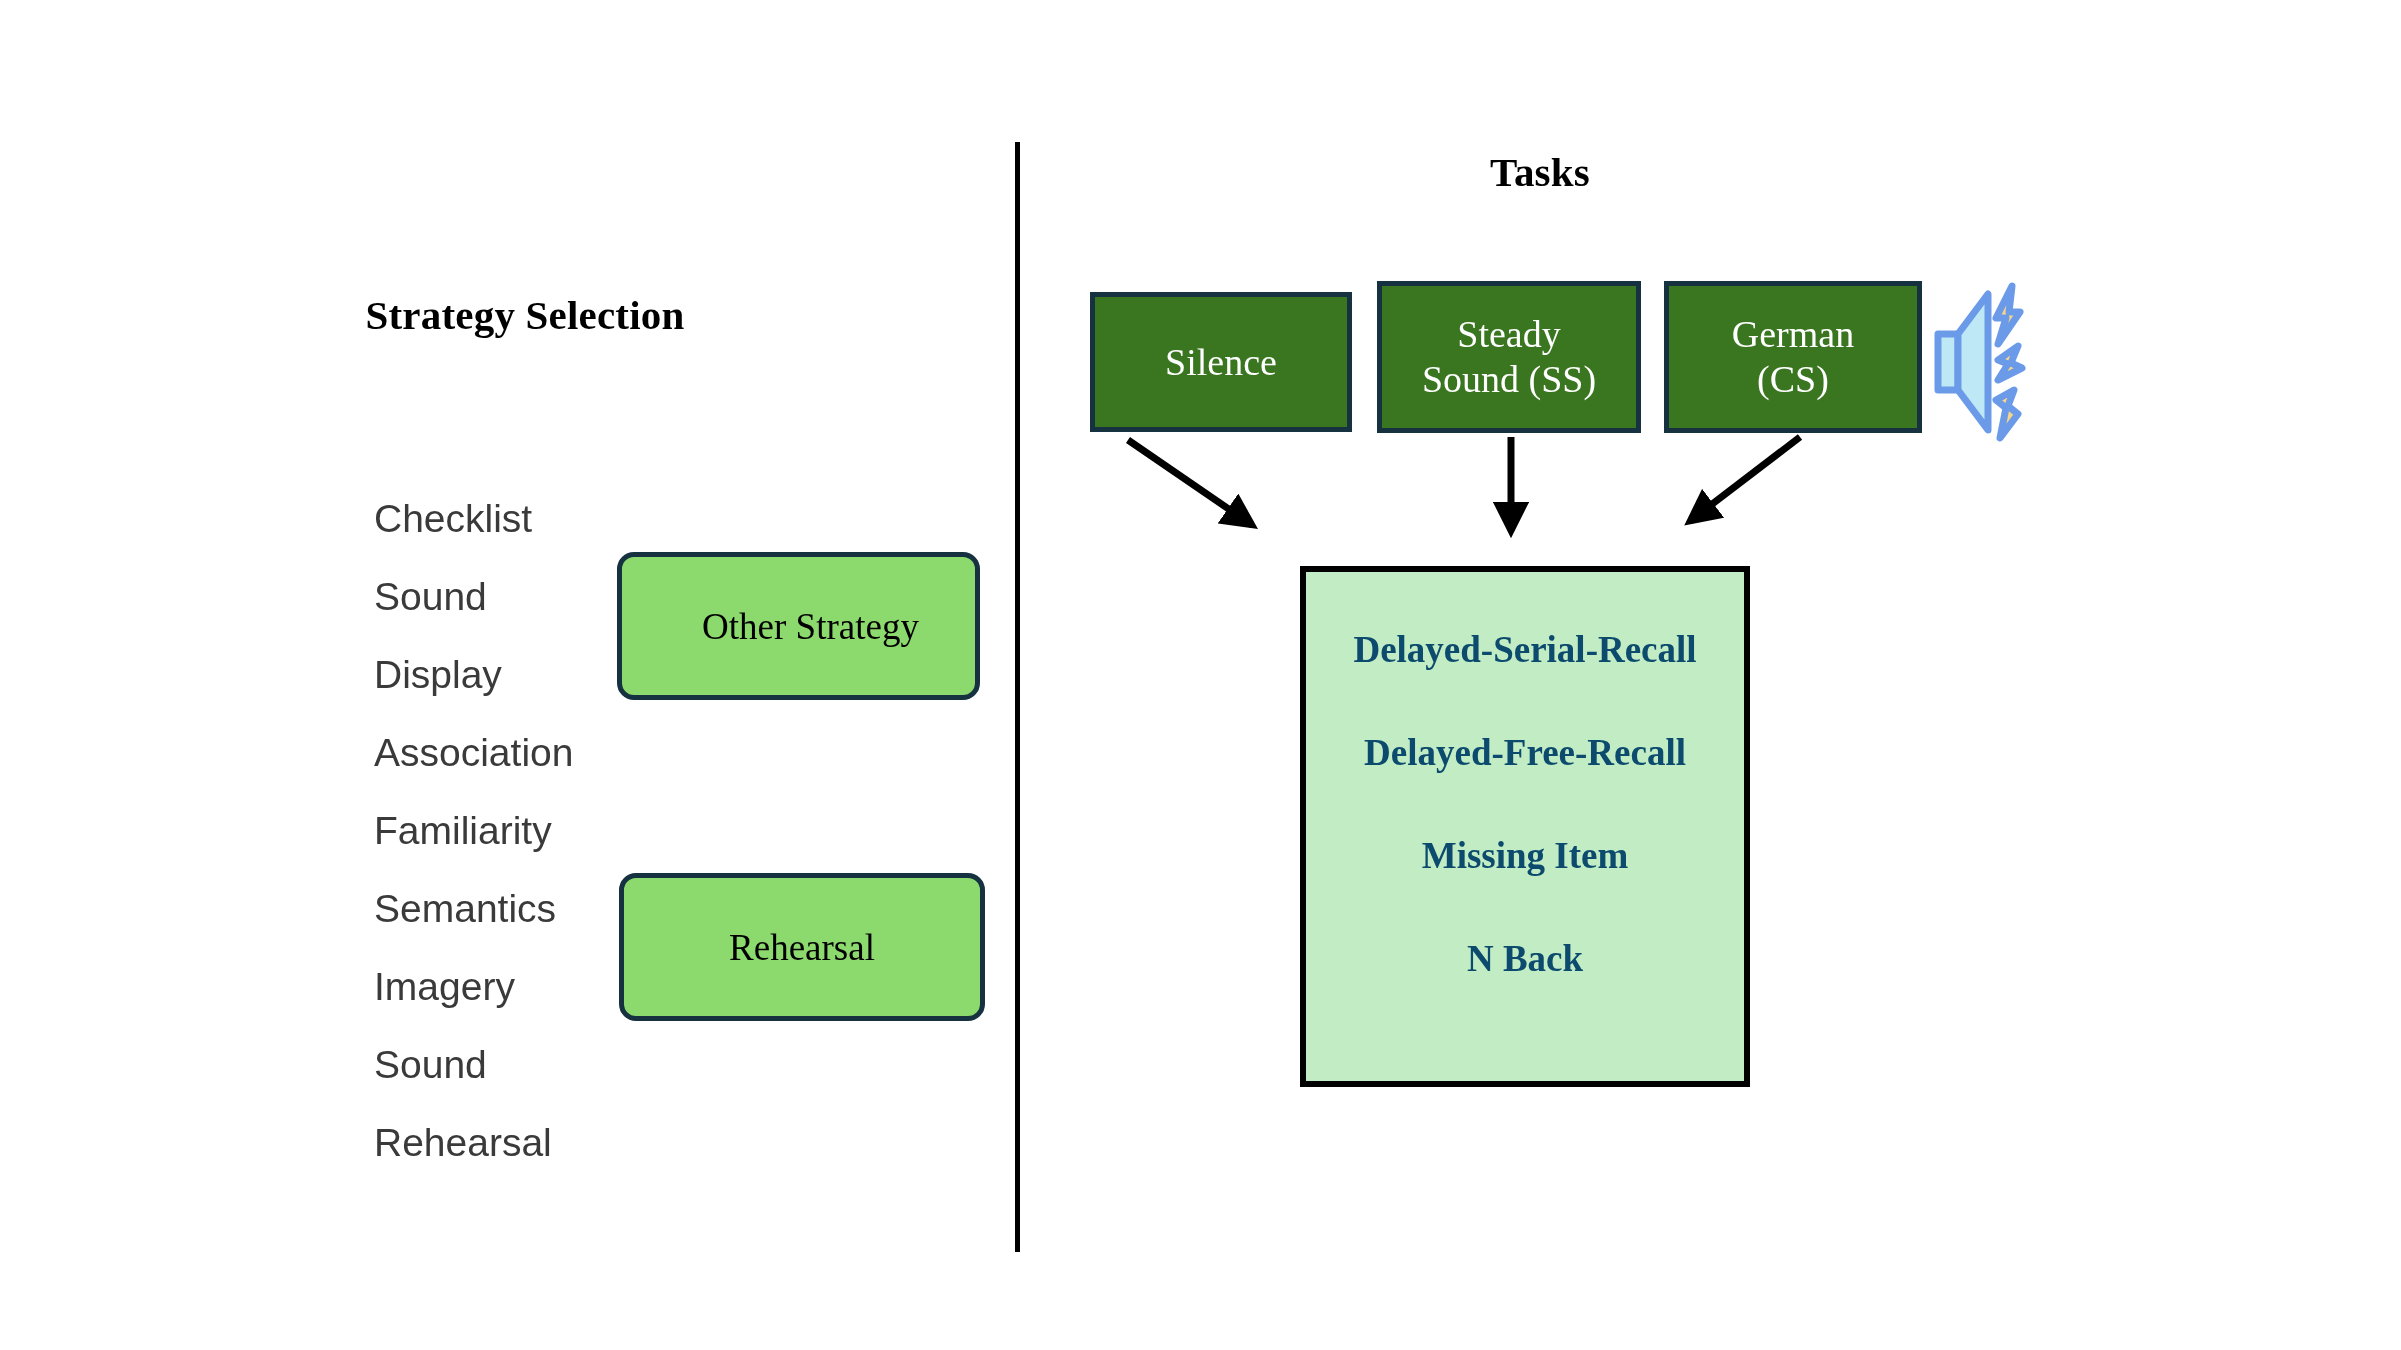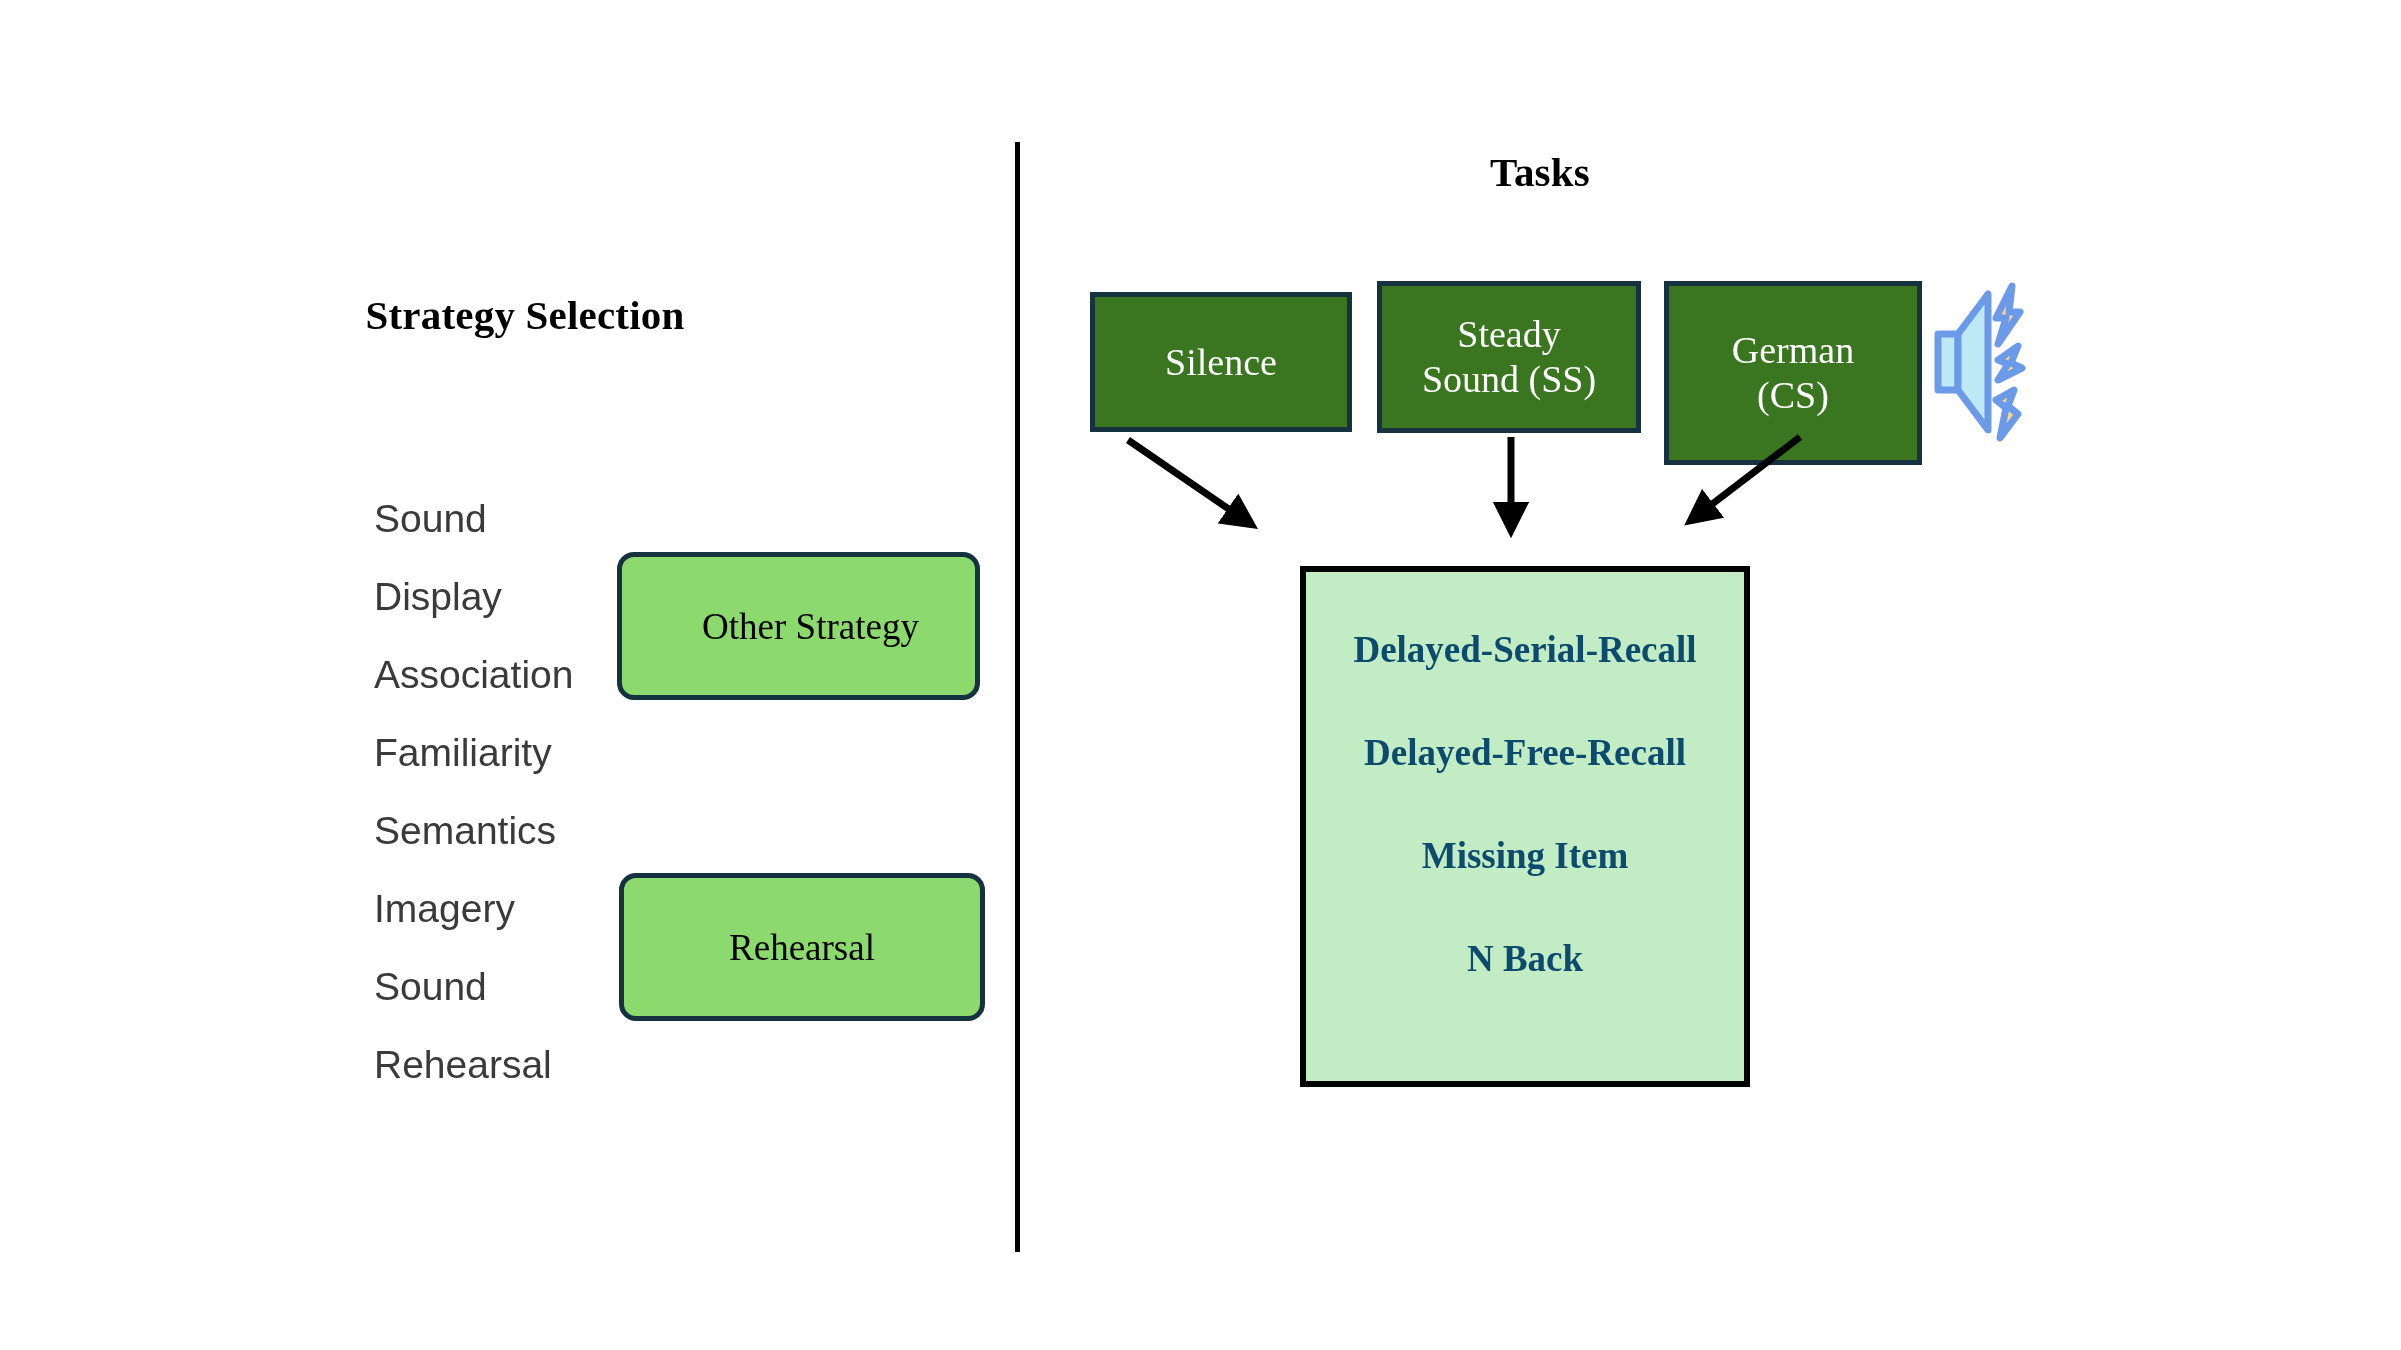--- a/index.html
+++ b/index.html
@@ -106,21 +106,21 @@
     justify-content: center;
     text-align: center;
     font-family: "Liberation Serif", serif;
     font-size: 38px;
     color: #ffffff;
     line-height: 1.18;
     box-sizing: border-box;
   }
   #task-silence  { left: 1090px; top: 292px; width: 262px; height: 140px; }
   #task-steady   { left: 1377px; top: 281px; width: 264px; height: 152px; }
-  #task-german   { left: 1664px; top: 281px; width: 258px; height: 184px; }
+  #task-german   { left: 1664px; top: 281px; width: 258px; height: 152px; }
 
   
   #speaker-icon {
     left: 1930px;
     top: 272px;
     width: 110px;
     height: 180px;
   }
 
   
@@ -160,20 +160,21 @@
 </head>
 <body>
 
 <div id="canvas">
 
   <div class="abs" id="divider"></div>
 
   <div class="abs section-title" id="strategy-title">Strategy Selection</div>
 
   <div class="abs" id="strategy-list">
+    <div class="strategy-item">Checklist</div>
     <div class="strategy-item">Sound</div>
     <div class="strategy-item">Display</div>
     <div class="strategy-item">Association</div>
     <div class="strategy-item">Familiarity</div>
     <div class="strategy-item">Semantics</div>
     <div class="strategy-item">Imagery</div>
     <div class="strategy-item">Sound</div>
     <div class="strategy-item">Rehearsal</div>
   </div>
 

